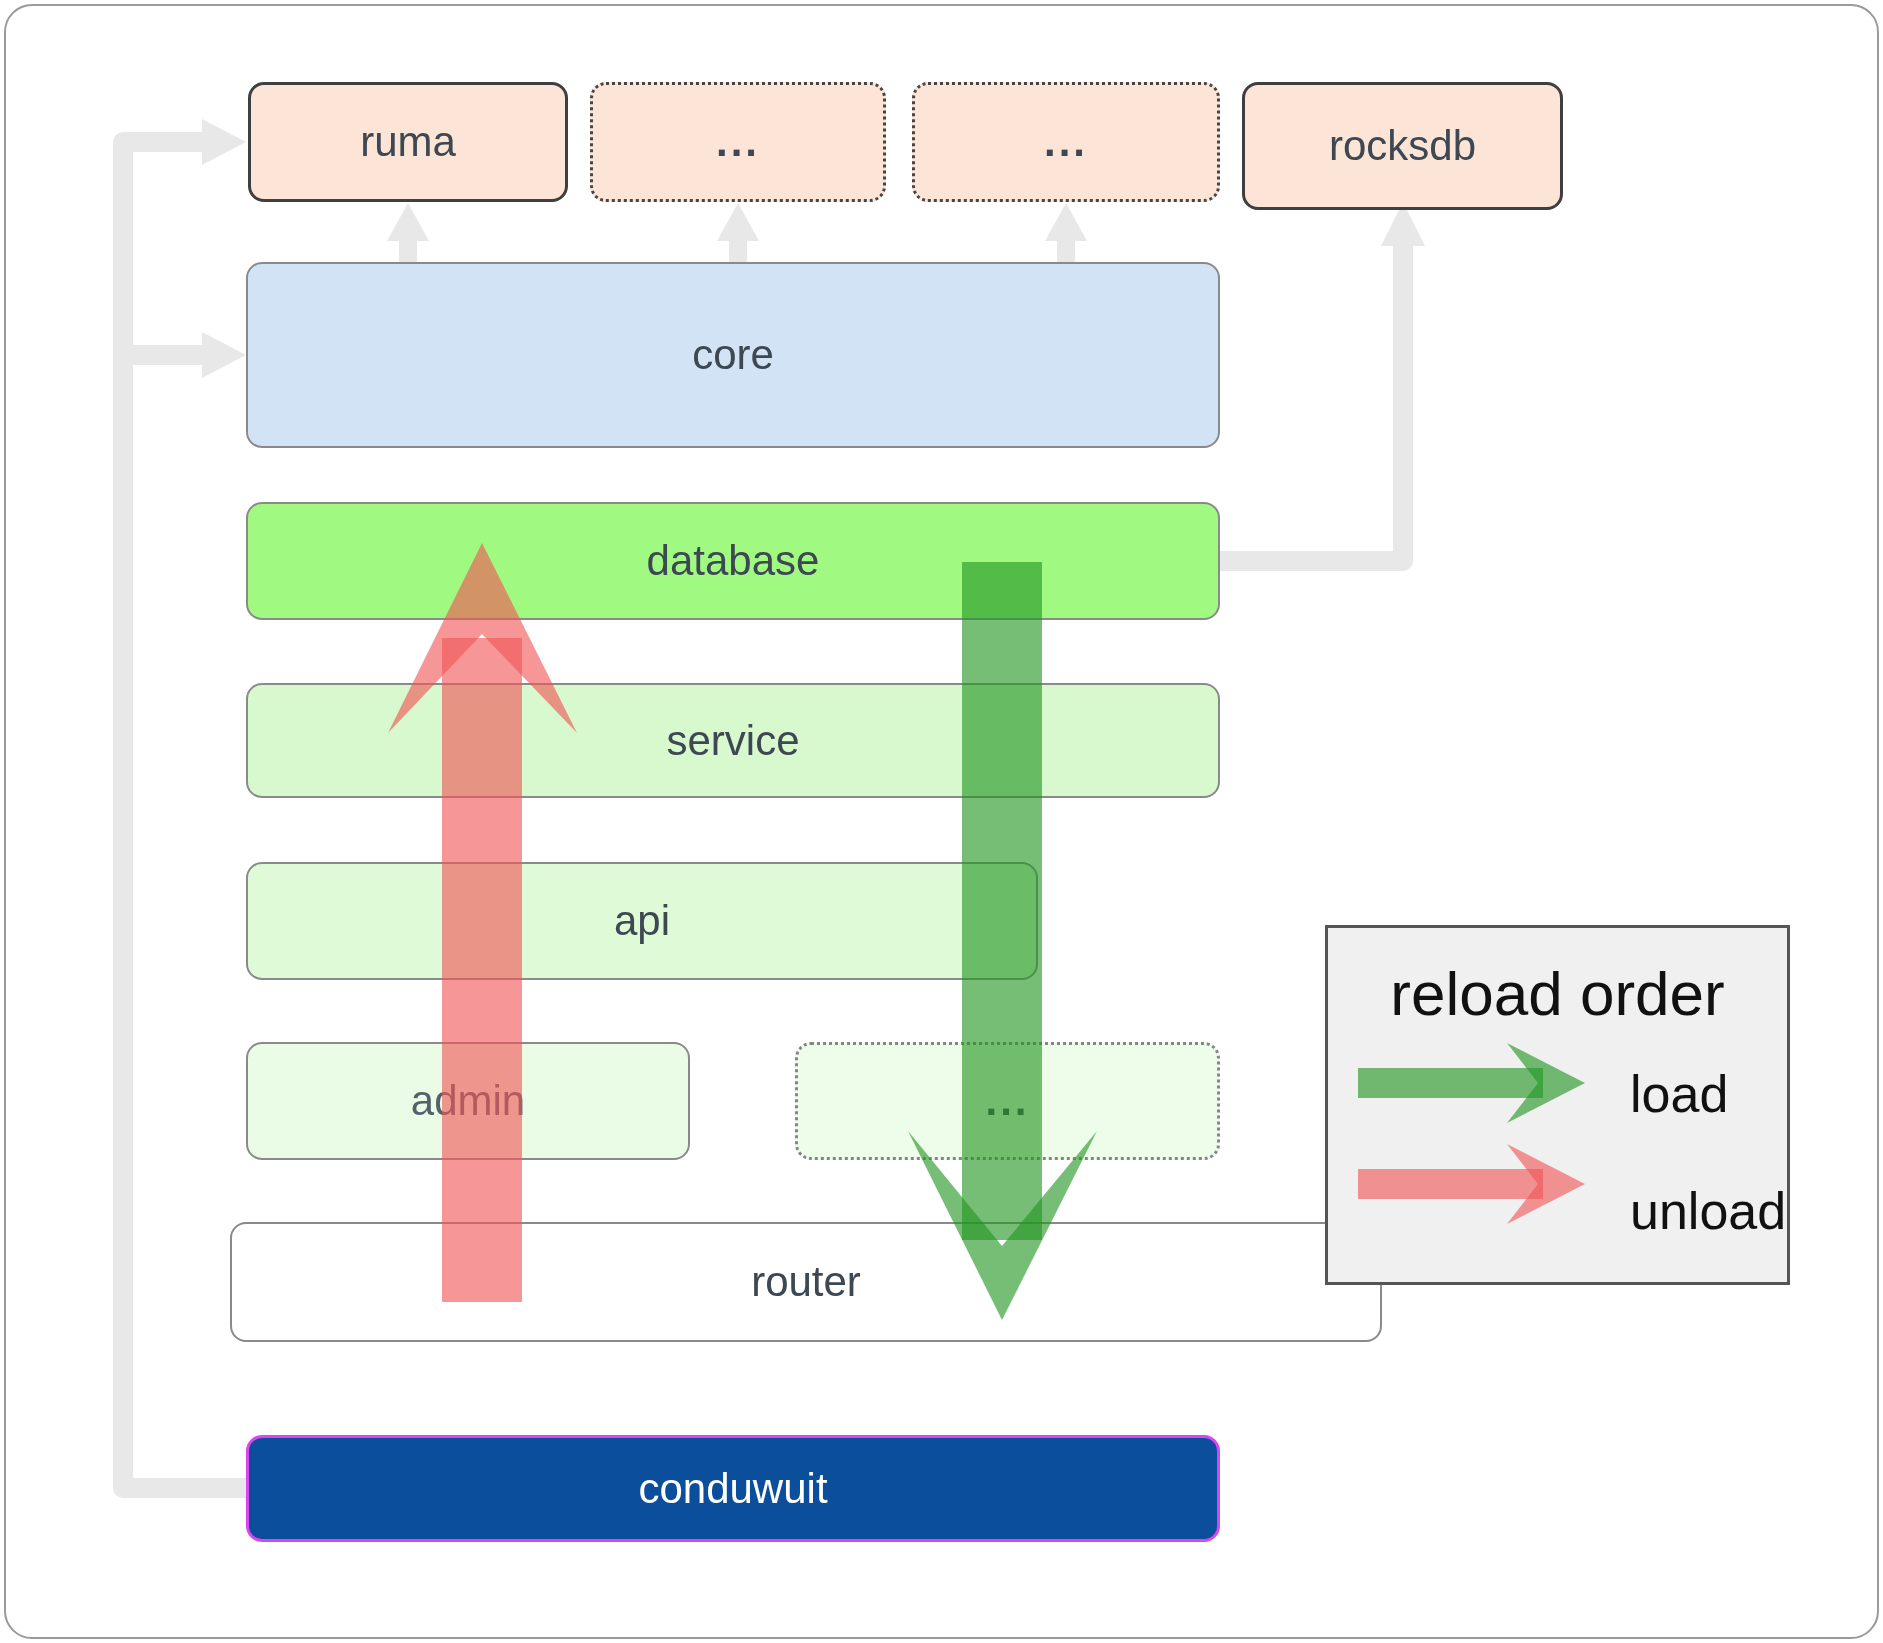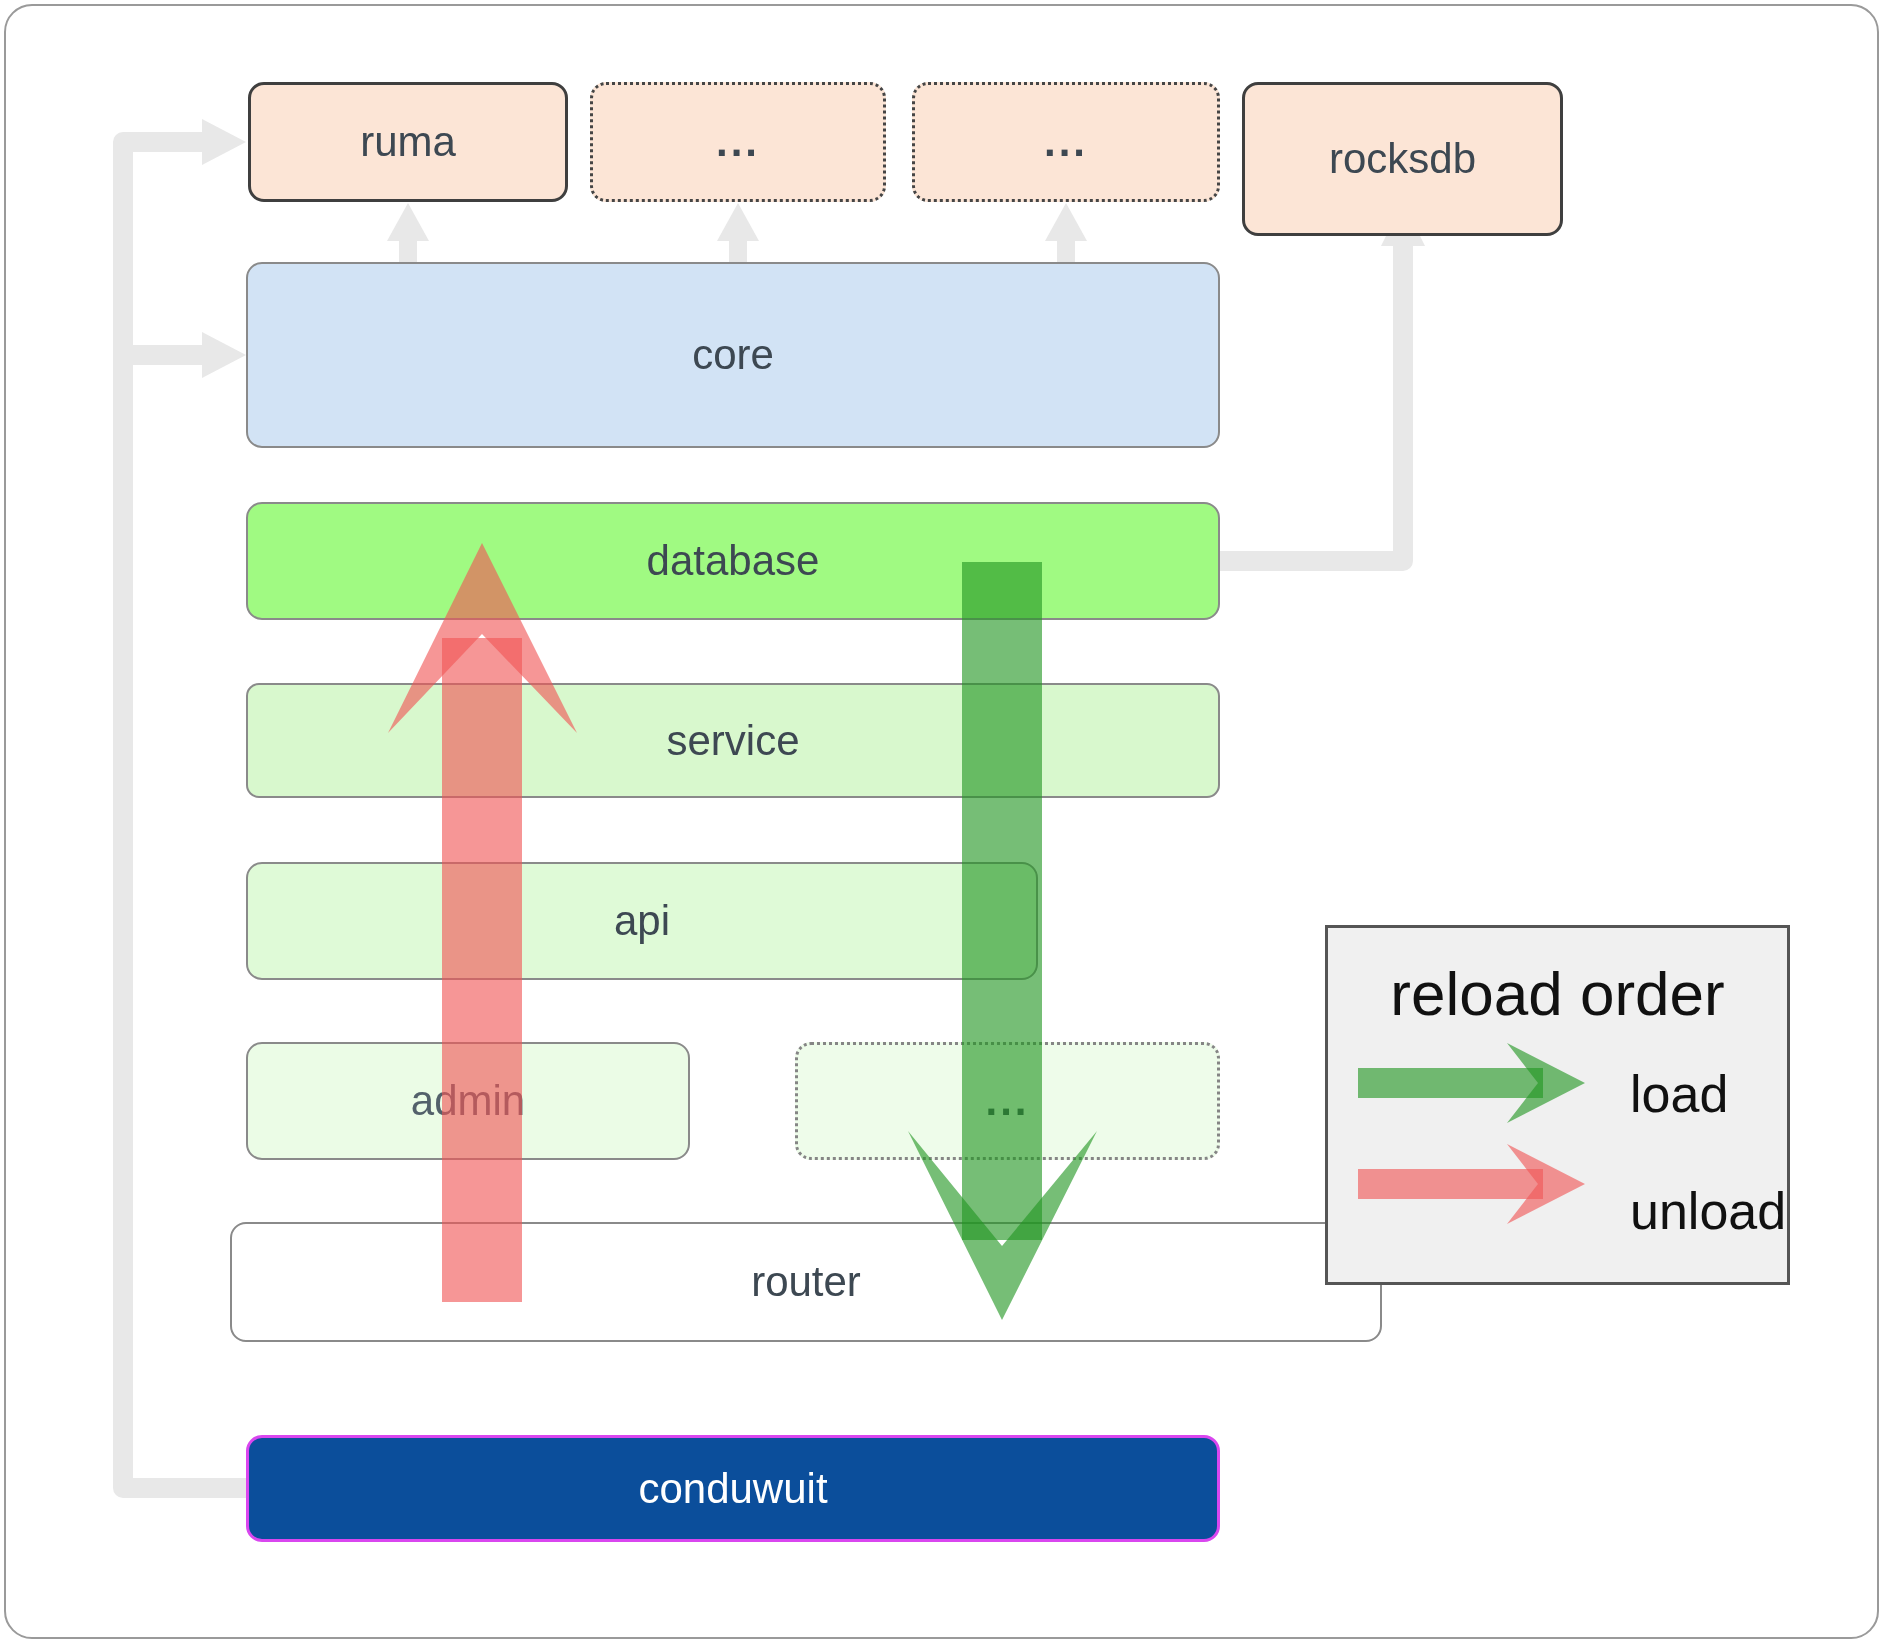--- a/index.html
+++ b/index.html
@@ -12,21 +12,21 @@
        border-radius:16px;box-sizing:border-box;}
   .box .lbl{font-size:42px;color:#3d4852;}
   .peach{background:#fce5d6;}
   .solid-dark{border:3px solid #3f3f3f;}
   .dotted-dark{border:3px dotted #454545;}
   .gray-border{border:2px solid #8a8a8a;}
   .dotted-gray{border:3px dotted #858585;}
   .dots{font-weight:700;letter-spacing:3px;}
   #box-core{background:#d2e3f5;}
   #box-database{background:#a0fa82;}
-  #box-service{background:#d8f8cd;border-radius:13px;}
+  #box-service{background:#d8f8cd;}
   #box-api{background:#dffad7;}
   #box-admin{background:#ebfce6;}
   #box-admin-dots{background:#eefcea;}
   #box-router{background:#ffffff;}
   #box-conduwuit{background:#0b4e9b;border:3px solid #d946ef;}
   #box-conduwuit .lbl{color:#ffffff;}
   #box-admin .lbl{color:#53616b;}
   #legend{position:absolute;left:1325px;top:925px;width:465px;height:360px;
           background:#f0f0f0;border:3px solid #555555;box-sizing:border-box;}
   #legend .title{position:absolute;left:0;right:0;top:30px;text-align:center;
@@ -68,21 +68,21 @@
 
   <div class="box peach solid-dark" id="box-ruma" style="left:248px;top:82px;width:320px;height:120px;">
     <span class="lbl">ruma</span>
   </div>
   <div class="box peach dotted-dark" style="left:590px;top:82px;width:296px;height:120px;">
     <span class="lbl dots">...</span>
   </div>
   <div class="box peach dotted-dark" style="left:912px;top:82px;width:308px;height:120px;">
     <span class="lbl dots">...</span>
   </div>
-  <div class="box peach solid-dark" style="left:1242px;top:82px;width:321px;height:154px;">
+  <div class="box peach solid-dark" style="left:1242px;top:82px;width:321px;height:128px;">
     <span class="lbl">rocksdb</span>
   </div>
 
   <div class="box gray-border" id="box-core" style="left:246px;top:262px;width:974px;height:186px;">
     <span class="lbl">core</span>
   </div>
   <div class="box gray-border" id="box-database" style="left:246px;top:502px;width:974px;height:118px;">
     <span class="lbl">database</span>
   </div>
   <div class="box gray-border" id="box-service" style="left:246px;top:683px;width:974px;height:115px;">

